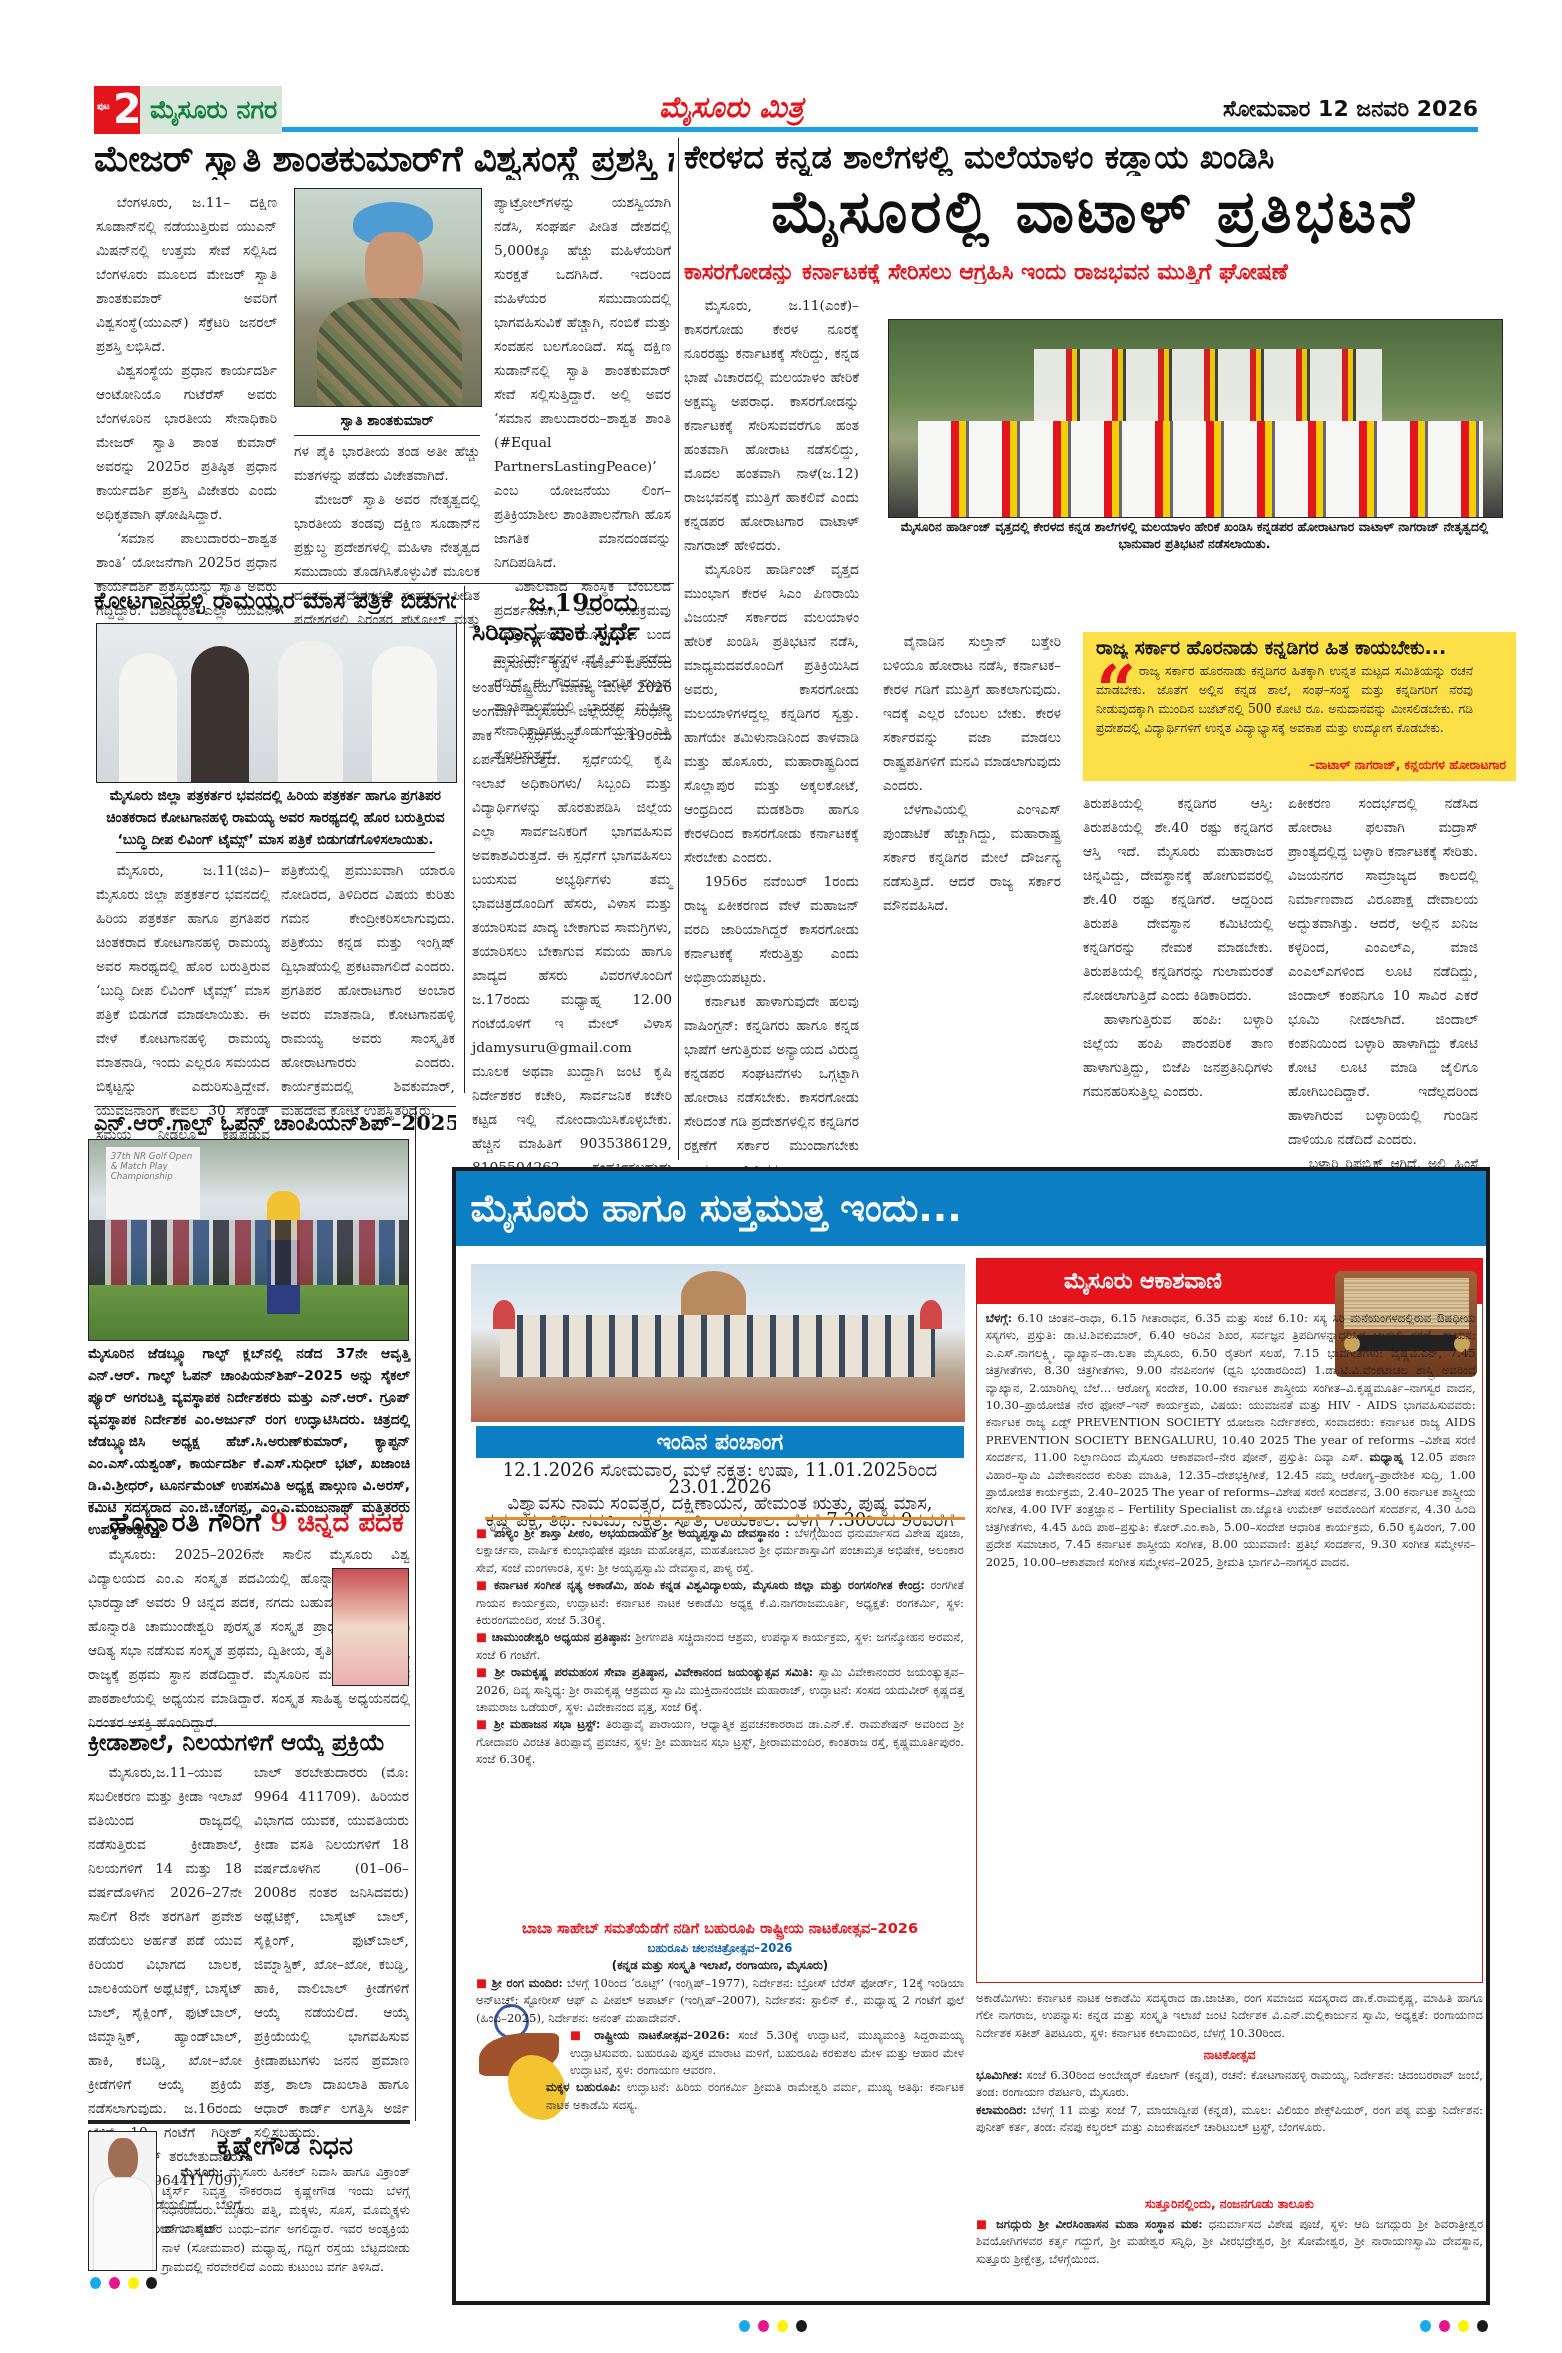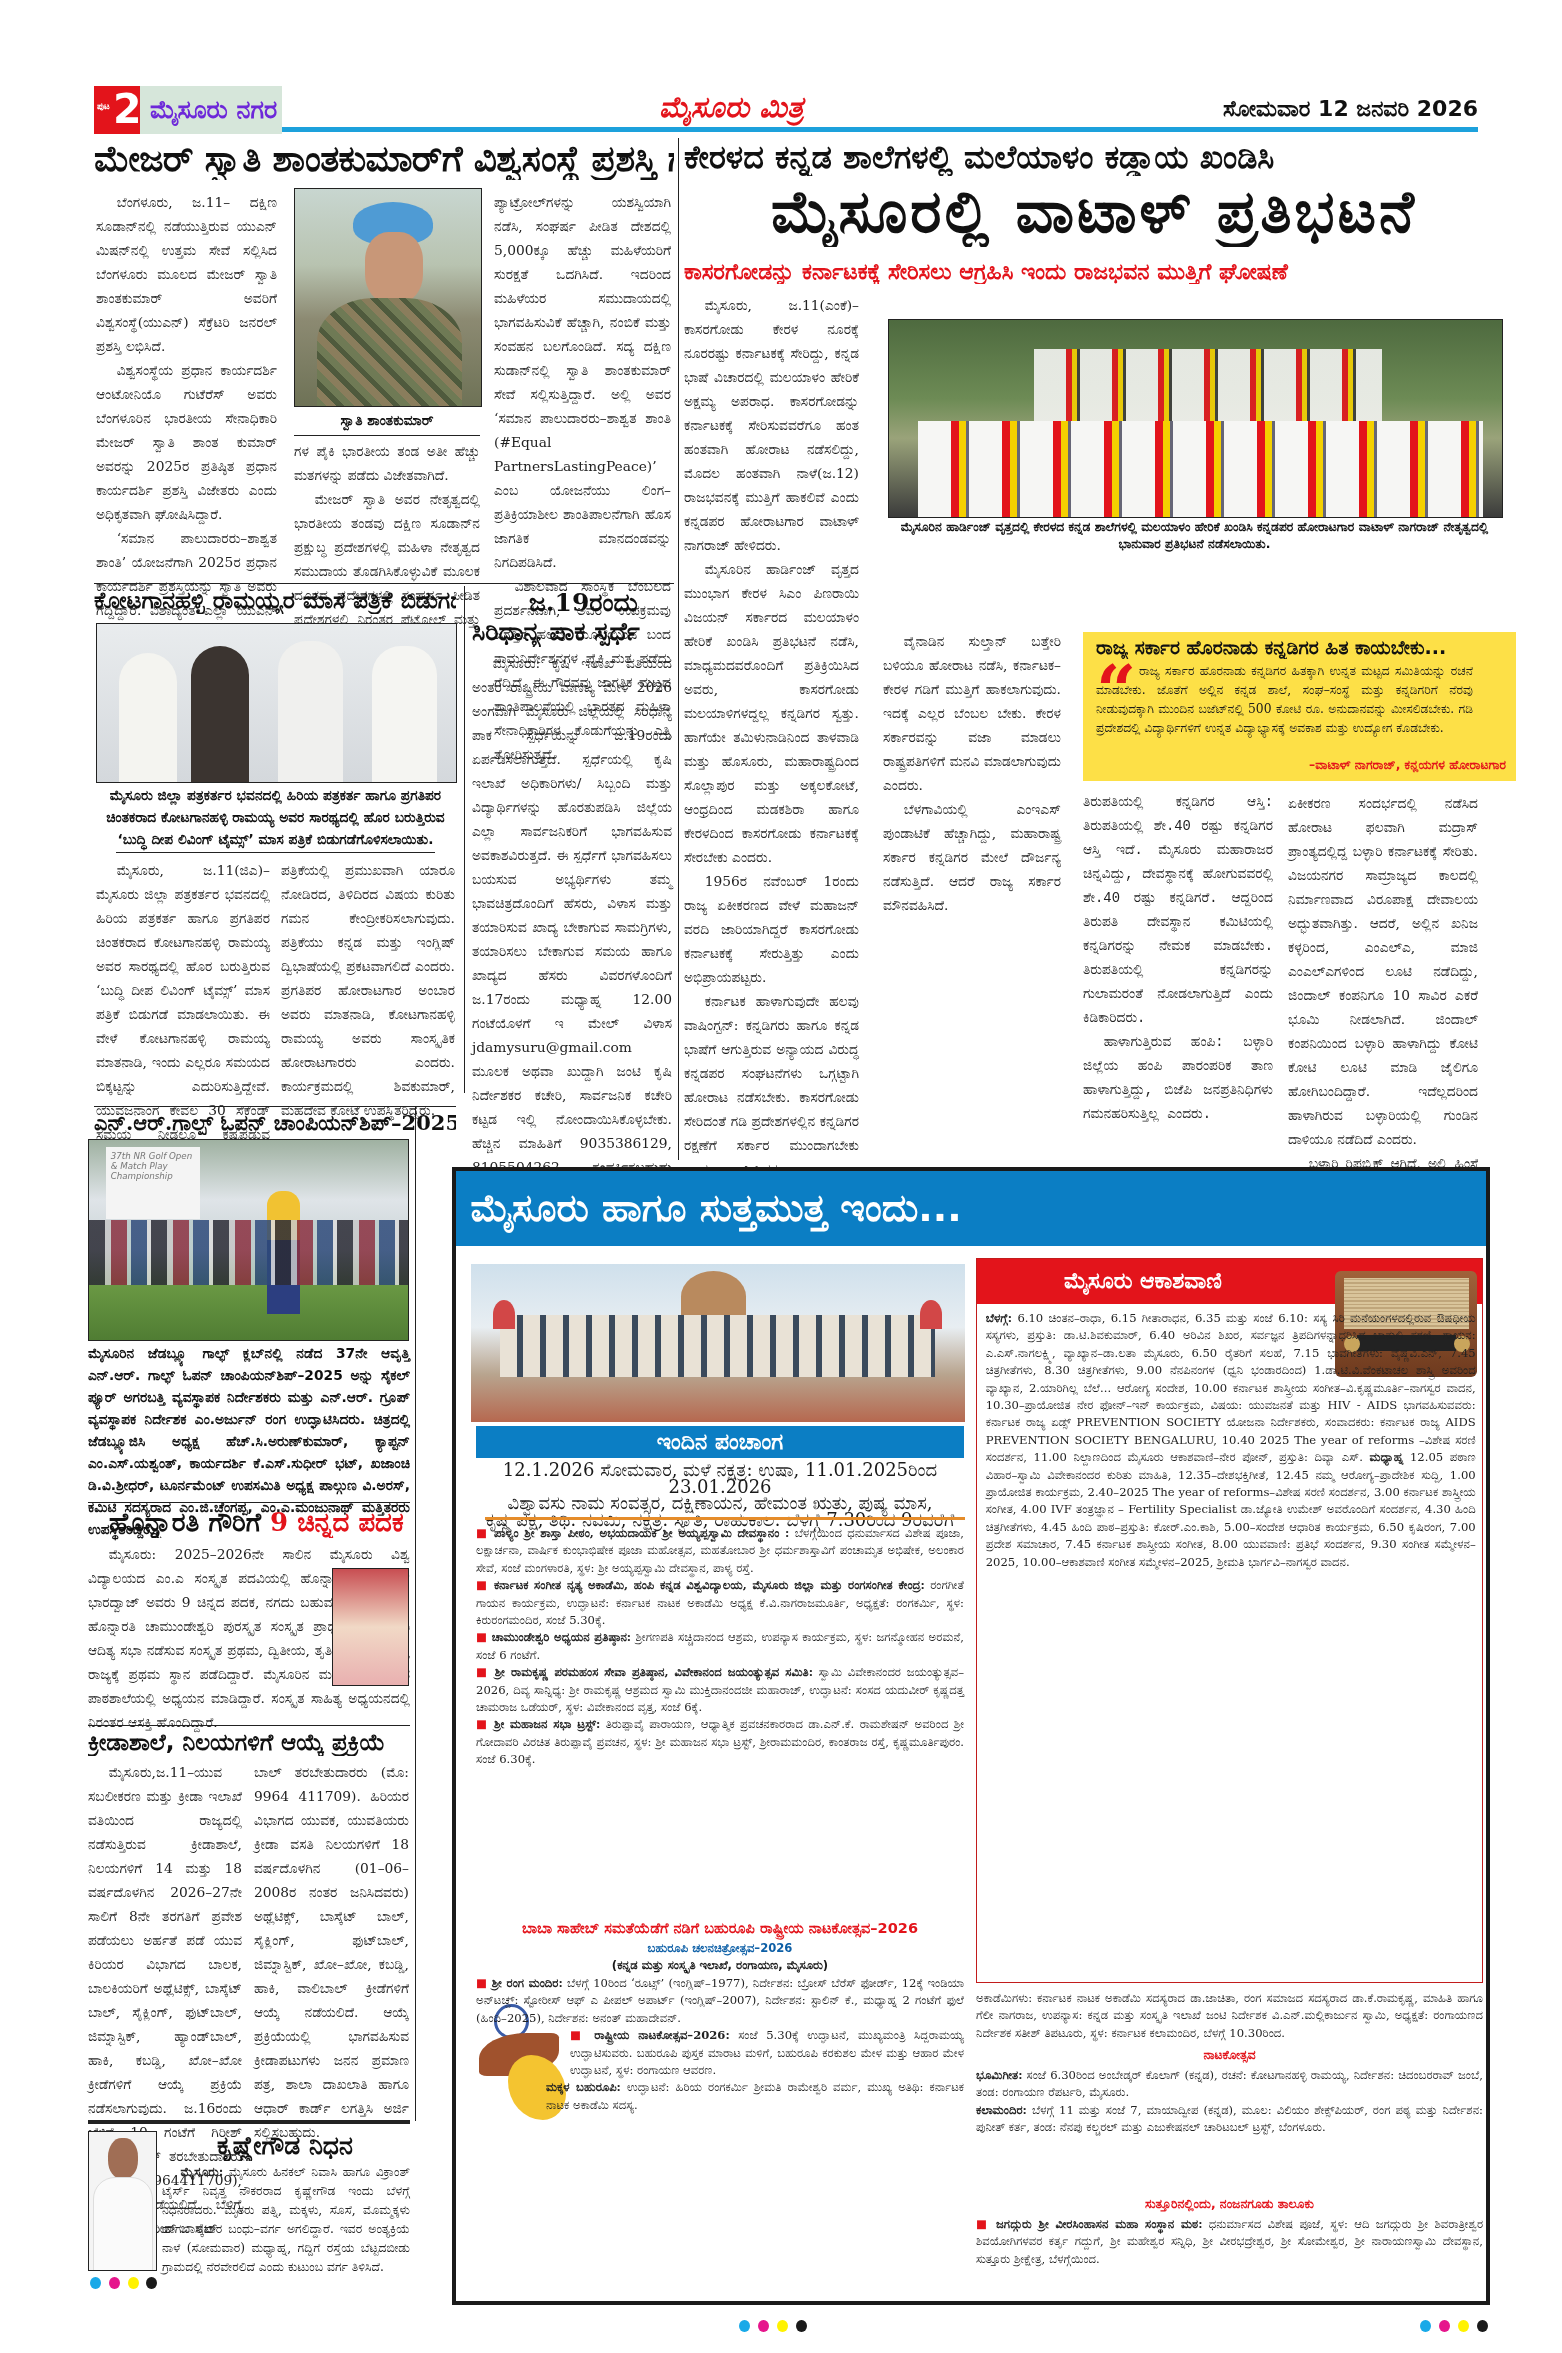--- a/index.html
+++ b/index.html
@@ -20,21 +20,21 @@
 </style>
 </head>
 <body>
 
 <div class="abs" style="left:94px;top:86px;width:1384px;height:51px;">
   <div class="abs" style="left:0;top:0;width:46px;height:48px;background:#e3141b;color:#fff;">
     <span class="abs" style="left:2.9px;top:14.5px;font-size:8.7px;font-weight:bold;">ಪುಟ</span>
     <span class="abs" style="left:19px;top:-1.4px;font-size:41px;font-weight:bold;">2</span>
   </div>
   <div class="abs" style="left:46px;top:0;width:142px;height:48px;background:#d6e6da;">
-    <span class="abs sec-title" style="left:10px;top:8.7px;font-size:25px;color:#6d28d9;">ಮೈಸೂರು ನಗರ</span>
+    <span class="abs sec-title" style="left:10px;top:8.7px;font-size:25px;color:#15803d;">ಮೈಸೂರು ನಗರ</span>
   </div>
   <span class="abs" style="left:565px;top:4.3px;font-size:29px;font-weight:bold;font-style:italic;color:#e3141b;font-family:'DejaVu Serif',serif;">ಮೈಸೂರು ಮಿತ್ರ</span>
   <span class="abs" style="right:0;top:10px;font-size:22px;font-weight:bold;color:#111;">ಸೋಮವಾರ 12 ಜನವರಿ 2026</span>
   <div class="abs" style="left:188px;top:41px;width:1196px;height:5px;background:#1da1dc;"></div>
 </div>
 
 <div class="abs hl" style="left:94px;top:138px;width:580px;font-size:36px;letter-spacing:-0.7px;">ಮೇಜರ್ ಸ್ವಾತಿ ಶಾಂತಕುಮಾರ್‌ಗೆ ವಿಶ್ವಸಂಸ್ಥೆ ಪ್ರಶಸ್ತಿ ಗರಿ</div>
 <div class="vrule" style="left:678px;top:138px;height:1022px;"></div>
 
 <div class="abs txt" style="left:96px;top:190px;width:181px;">
@@ -141,21 +141,21 @@
   <p>ಬೆಳಗಾವಿಯಲ್ಲಿ ಎಂಇಎಸ್ ಪುಂಡಾಟಿಕೆ ಹೆಚ್ಚಾಗಿದ್ದು, ಮಹಾರಾಷ್ಟ್ರ ಸರ್ಕಾರ ಕನ್ನಡಿಗರ ಮೇಲೆ ದೌರ್ಜನ್ಯ ನಡೆಸುತ್ತಿದೆ. ಆದರೆ ರಾಜ್ಯ ಸರ್ಕಾರ ಮೌನವಹಿಸಿದೆ.</p>
 </div>
 
 <div class="abs" style="left:1083px;top:632px;width:433px;height:149px;background:#fde047;">
   <div class="abs hl" style="left:13px;top:4.3px;width:377px;font-size:19px;">ರಾಜ್ಯ ಸರ್ಕಾರ ಹೊರನಾಡು ಕನ್ನಡಿಗರ ಹಿತ ಕಾಯಬೇಕು...</div>
   <div class="abs" style="left:13px;top:26px;font-size:70px;line-height:65px;color:#e3141b;font-family:'DejaVu Serif',serif;font-weight:bold;">“</div>
   <div class="abs" style="left:13px;top:30px;width:377px;font-family:'DejaVu Serif',serif;font-size:12.3px;line-height:19px;text-indent:43px;text-align:justify;">ರಾಜ್ಯ ಸರ್ಕಾರ ಹೊರನಾಡು ಕನ್ನಡಿಗರ ಹಿತಕ್ಕಾಗಿ ಉನ್ನತ ಮಟ್ಟದ ಸಮಿತಿಯನ್ನು ರಚನೆ ಮಾಡಬೇಕು. ಜೊತೆಗೆ ಅಲ್ಲಿನ ಕನ್ನಡ ಶಾಲೆ, ಸಂಘ–ಸಂಸ್ಥೆ ಮತ್ತು ಕನ್ನಡಿಗರಿಗೆ ನೆರವು ನೀಡುವುದಕ್ಕಾಗಿ ಮುಂದಿನ ಬಜೆಟ್‌ನಲ್ಲಿ 500 ಕೋಟಿ ರೂ. ಅನುದಾನವನ್ನು ಮೀಸಲಿಡಬೇಕು. ಗಡಿ ಪ್ರದೇಶದಲ್ಲಿ ವಿದ್ಯಾರ್ಥಿಗಳಿಗೆ ಉನ್ನತ ವಿದ್ಯಾಭ್ಯಾಸಕ್ಕೆ ಅವಕಾಶ ಮತ್ತು ಉದ್ಯೋಗ ಕೊಡಬೇಕು.</div>
   <div class="abs red" style="right:10px;top:126px;font-size:12.3px;font-weight:bold;">–ವಾಟಾಳ್ ನಾಗರಾಜ್, ಕನ್ಲಯಗಳ ಹೋರಾಟಗಾರ</div>
 </div>
 
-<div class="abs txt" style="left:1083px;top:791px;width:190px;font-family:Liberation Mono, monospace;">
+<div class="abs txt" style="left:1083px;top:791px;width:190px;">
   <p style="text-indent:0">ತಿರುಪತಿಯಲ್ಲಿ ಕನ್ನಡಿಗರ ಆಸ್ತಿ: ತಿರುಪತಿಯಲ್ಲಿ ಶೇ.40 ರಷ್ಟು ಕನ್ನಡಿಗರ ಆಸ್ತಿ ಇದೆ. ಮೈಸೂರು ಮಹಾರಾಜರ ಚಿನ್ನವಿದ್ದು, ದೇವಸ್ಥಾನಕ್ಕೆ ಹೋಗುವವರಲ್ಲಿ ಶೇ.40 ರಷ್ಟು ಕನ್ನಡಿಗರೆ. ಆದ್ದರಿಂದ ತಿರುಪತಿ ದೇವಸ್ಥಾನ ಕಮಿಟಿಯಲ್ಲಿ ಕನ್ನಡಿಗರನ್ನು ನೇಮಕ ಮಾಡಬೇಕು. ತಿರುಪತಿಯಲ್ಲಿ ಕನ್ನಡಿಗರನ್ನು ಗುಲಾಮರಂತೆ ನೋಡಲಾಗುತ್ತಿದೆ ಎಂದು ಕಿಡಿಕಾರಿದರು.</p>
   <p>ಹಾಳಾಗುತ್ತಿರುವ ಹಂಪಿ: ಬಳ್ಳಾರಿ ಜಿಲ್ಲೆಯ ಹಂಪಿ ಪಾರಂಪರಿಕ ತಾಣ ಹಾಳಾಗುತ್ತಿದ್ದು, ಬಿಜೆಪಿ ಜನಪ್ರತಿನಿಧಿಗಳು ಗಮನಹರಿಸುತ್ತಿಲ್ಲ ಎಂದರು.</p>
 </div>
 <div class="abs txt" style="left:1288px;top:791px;width:190px;">
   <p style="text-indent:0">ಏಕೀಕರಣ ಸಂದರ್ಭದಲ್ಲಿ ನಡೆಸಿದ ಹೋರಾಟ ಫಲವಾಗಿ ಮದ್ರಾಸ್ ಪ್ರಾಂತ್ಯದಲ್ಲಿದ್ದ ಬಳ್ಳಾರಿ ಕರ್ನಾಟಕಕ್ಕೆ ಸೇರಿತು. ವಿಜಯನಗರ ಸಾಮ್ರಾಜ್ಯದ ಕಾಲದಲ್ಲಿ ನಿರ್ಮಾಣವಾದ ವಿರೂಪಾಕ್ಷ ದೇವಾಲಯ ಅದ್ಭುತವಾಗಿತ್ತು. ಆದರೆ, ಅಲ್ಲಿನ ಖನಿಜ ಕಳ್ಳರಿಂದ, ಎಂಎಲ್‌ಎ, ಮಾಜಿ ಎಂಎಲ್‌ಎಗಳಿಂದ ಲೂಟಿ ನಡೆದಿದ್ದು, ಜಿಂದಾಲ್ ಕಂಪನಿಗೂ 10 ಸಾವಿರ ಎಕರೆ ಭೂಮಿ ನೀಡಲಾಗಿದೆ. ಜಿಂದಾಲ್ ಕಂಪನಿಯಿಂದ ಬಳ್ಳಾರಿ ಹಾಳಾಗಿದ್ದು ಕೋಟಿ ಕೋಟಿ ಲೂಟಿ ಮಾಡಿ ಜೈಲಿಗೂ ಹೋಗಿಬಂದಿದ್ದಾರೆ. ಇದೆಲ್ಲದರಿಂದ ಹಾಳಾಗಿರುವ ಬಳ್ಳಾರಿಯಲ್ಲಿ ಗುಂಡಿನ ದಾಳಿಯೂ ನಡೆದಿದೆ ಎಂದರು.</p>
   <p>ಬಳ್ಳಾರಿ ರಿಪಬ್ಲಿಕ್ ಆಗಿದೆ. ಅಲ್ಲಿ ಹಿಂಸೆ ನಡೆಯುತ್ತಿದೆ. ಪೊಲೀಸ್ ಅಧಿಕಾರಿಗಳು ಸುರಕ್ಷಿತವಾಗಿಲ್ಲ. ಆದ್ದರಿಂದ ಕರ್ನಾಟಕ ಬೇಕು ಎಂದು ಆಗ್ರಹಿಸಿದರು.</p>
 </div>
 
 <div class="abs" style="left:452px;top:1167px;width:1038px;height:1138px;border:4.3px solid #1a1a1a;box-sizing:border-box;">
   <div class="abs" style="left:0;top:0;width:100%;height:75px;background:#0b7ec4;">

